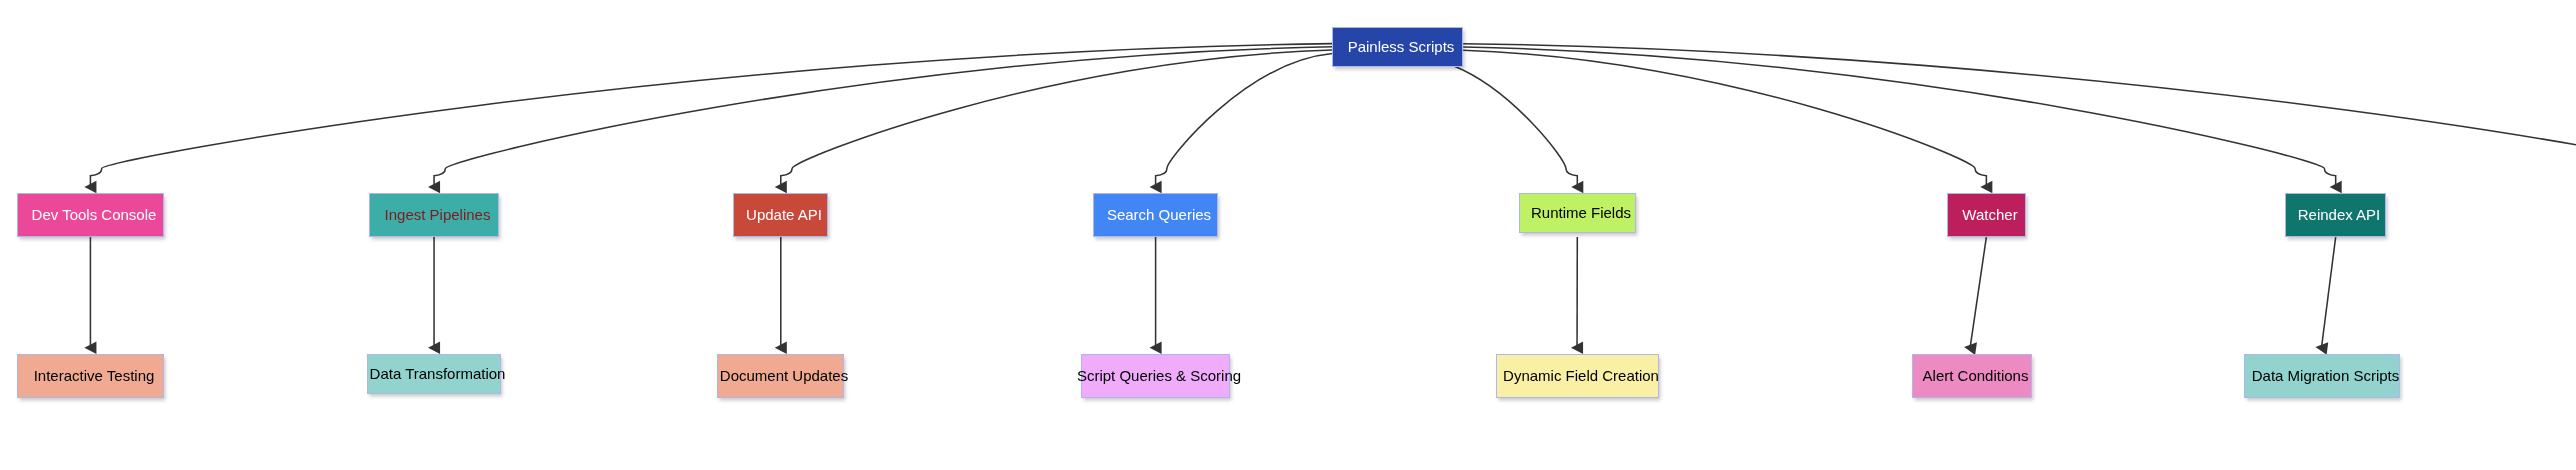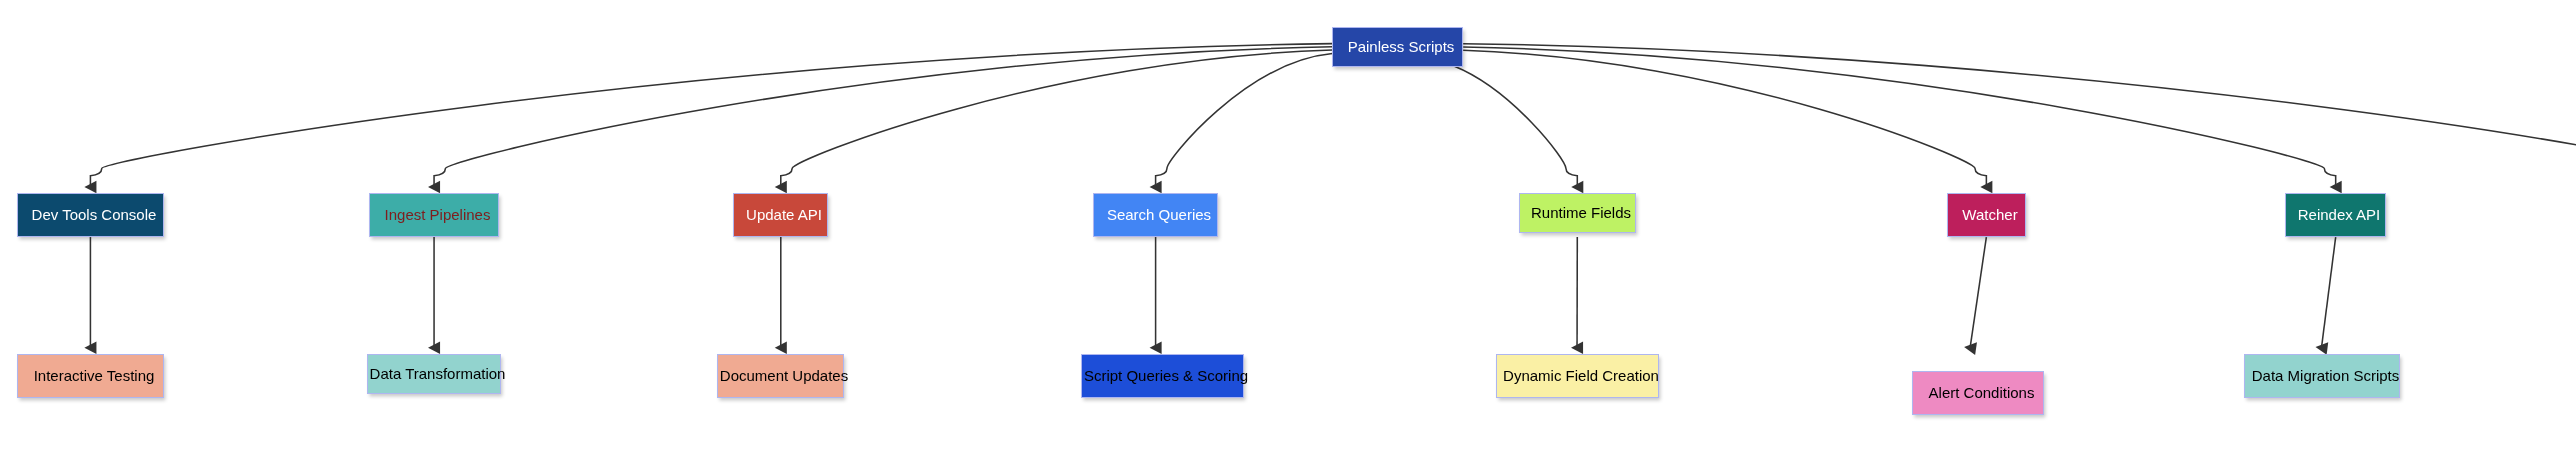--- a/index.html
+++ b/index.html
@@ -74,54 +74,54 @@
         <path d="M 3855.5,460 L 3824,674"></path>
         <path d="M 4533.5,460 L 4506,674"></path>
         <path d="M 5236,460 L 5241,674"></path>
       </g>
   </svg>
 
   <div id="node-layer">
       <div class="node root-node" style="left: 1332px; top: 27px; width: 131px; height: 40px; background: rgb(37, 70, 168); border-color: rgb(174, 182, 240); color: rgb(255, 255, 255);">
         <span class="node-label">Painless Scripts</span>
       </div>
-      <div class="node mid-node" style="left: 17px; top: 193px; width: 147px; height: 44px; background: #0c4a6e; border-color: rgb(174, 182, 240); color: rgb(255, 255, 255); text-align: right;">
+      <div class="node mid-node" style="left: 17px; top: 193px; width: 147px; height: 44px; background: #ec4899; border-color: rgb(174, 182, 240); color: rgb(255, 255, 255); text-align: right;">
         <span class="node-label">Dev Tools Console</span>
       </div>
       <div class="node leaf-node" style="left: 17px; top: 354px; width: 147px; height: 44px; background: rgb(240, 170, 146); border-color: rgb(174, 182, 240); color: rgb(0, 0, 0);">
         <span class="node-label">Interactive Testing</span>
       </div>
       <div class="node mid-node" style="left: 369px; top: 193px; width: 130px; height: 44px; background: rgb(61, 173, 168); border-color: rgb(174, 182, 240); color: #7f1d1d;">
         <span class="node-label">Ingest Pipelines</span>
       </div>
       <div class="node leaf-node" style="left: 367px; top: 354px; width: 134px; height: 40px; background: rgb(146, 211, 206); border-color: rgb(174, 182, 240); color: rgb(0, 0, 0);">
         <span class="node-label">Data Transformation</span>
       </div>
       <div class="node mid-node" style="left: 733px; top: 193px; width: 95px; height: 44px; background: rgb(200, 72, 58); border-color: rgb(174, 182, 240); color: rgb(255, 255, 255);">
         <span class="node-label">Update API</span>
       </div>
       <div class="node leaf-node" style="left: 717px; top: 354px; width: 127px; height: 44px; background: rgb(240, 170, 146); border-color: rgb(174, 182, 240); color: rgb(0, 0, 0);">
         <span class="node-label">Document Updates</span>
       </div>
       <div class="node mid-node" style="left: 1093px; top: 193px; width: 125px; height: 44px; background: rgb(66, 133, 244); border-color: rgb(174, 182, 240); color: rgb(255, 255, 255);">
         <span class="node-label">Search Queries</span>
       </div>
-      <div class="node leaf-node" style="left: 1081px; top: 354px; width: 163px; height: 44px; background: #1d4ed8; border-color: rgb(174, 182, 240); color: rgb(0, 0, 0);">
+      <div class="node leaf-node" style="left: 1081px; top: 354px; width: 149px; height: 44px; background: #f0abfc; border-color: rgb(174, 182, 240); color: rgb(0, 0, 0);">
         <span class="node-label">Script Queries &amp; Scoring</span>
       </div>
       <div class="node mid-node" style="left: 1519px; top: 193px; width: 117px; height: 40px; background: #bef264; border-color: rgb(174, 182, 240); color: rgb(0, 0, 0);">
         <span class="node-label">Runtime Fields</span>
       </div>
       <div class="node leaf-node" style="left: 1496px; top: 354px; width: 163px; height: 44px; background: rgb(250, 240, 165); border-color: rgb(174, 182, 240); color: rgb(0, 0, 0);">
         <span class="node-label">Dynamic Field Creation</span>
       </div>
       <div class="node mid-node" style="left: 1947px; top: 193px; width: 79px; height: 44px; background: rgb(189, 31, 92); border-color: rgb(174, 182, 240); color: rgb(255, 255, 255);">
         <span class="node-label">Watcher</span>
       </div>
-      <div class="node leaf-node" style="left: 1912px; top: 354px; width: 132px; height: 44px; background: rgb(238, 138, 194); border-color: rgb(174, 182, 240); color: rgb(0, 0, 0); margin-top: 17px;">
+      <div class="node leaf-node" style="left: 1912px; top: 354px; width: 120px; height: 44px; background: rgb(238, 138, 194); border-color: rgb(174, 182, 240); color: rgb(0, 0, 0);">
         <span class="node-label">Alert Conditions</span>
       </div>
       <div class="node mid-node" style="left: 2285px; top: 193px; width: 101px; height: 44px; background: #0f766e; border-color: rgb(174, 182, 240); color: rgb(255, 255, 255);">
         <span class="node-label">Reindex API</span>
       </div>
       <div class="node leaf-node" style="left: 2244px; top: 354px; width: 156px; height: 44px; background: rgb(146, 211, 206); border-color: rgb(174, 182, 240); color: rgb(0, 0, 0);">
         <span class="node-label">Data Migration Scripts</span>
       </div>
     </div>
 

